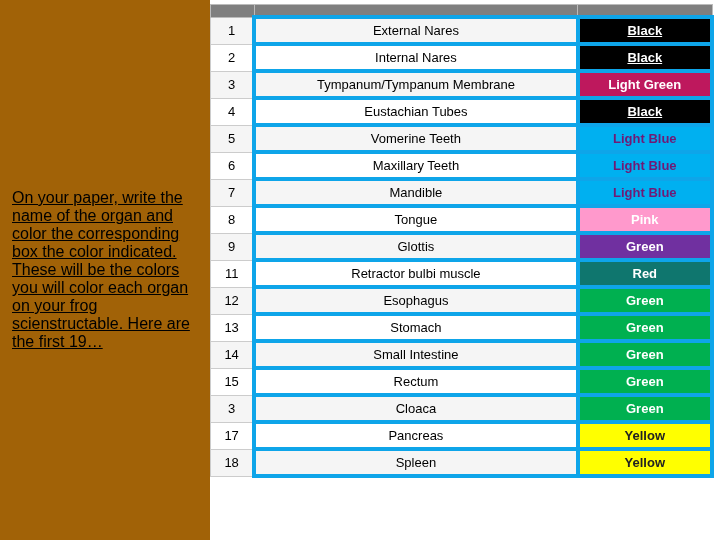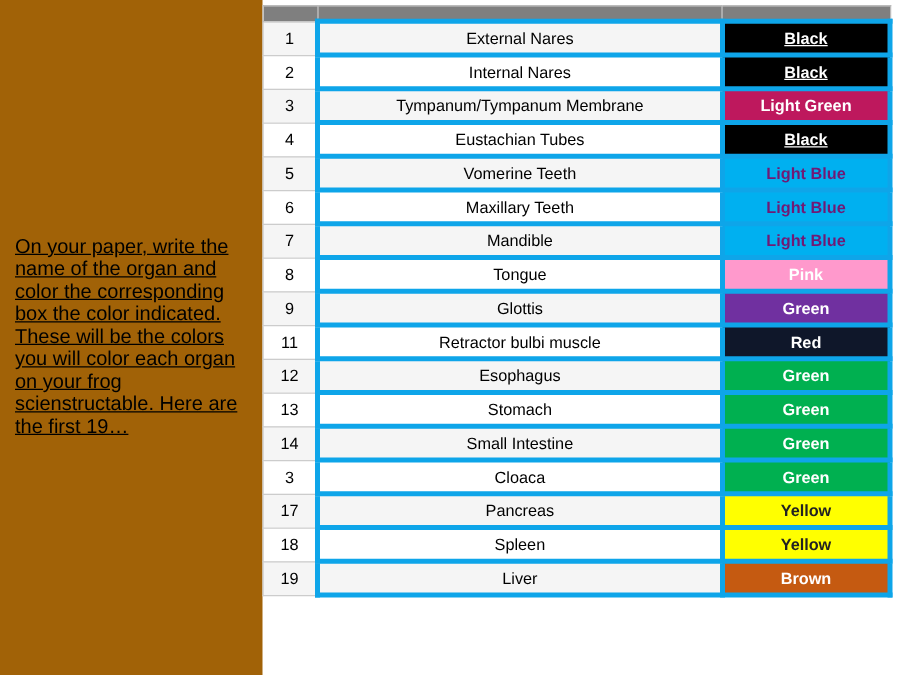--- a/index.html
+++ b/index.html
@@ -54,21 +54,21 @@
     }
     .color-cell {
       font-weight: bold;
       color: #fff;
     }
     .color-black { background: #000000; color: #fff; text-decoration: underline; }
     .color-light-green { background: #be185d; color: #fff; }
     .color-light-blue { background: #00b0f0; color: #701a75; }
     .color-pink { background: #ff99cc; color: #fff; }
     .color-purple { background: #7030a0; color: #fff; }
-    .color-red { background: #0f172a; color: #fff; }
+    .color-red { background: #0f766e; color: #fff; }
     .color-green { background: #00b050; color: #fff; }
     .color-yellow { background: #ffff00; color: #222; text-align: center; }
     .color-brown { background: #c55a11; color: #fff; }
     tbody tr td.num-cell {
       background: #fff;
       border: 1px solid #ccc;
     }
     tbody tr:nth-child(odd) td.num-cell {
       background: #f5f5f5;
     }
@@ -152,34 +152,34 @@
           <td class="num-cell">13</td>
           <td>Stomach</td>
           <td class="color-cell color-green">Green</td>
         </tr>
         <tr>
           <td class="num-cell">14</td>
           <td>Small Intestine</td>
           <td class="color-cell color-green">Green</td>
         </tr>
         <tr>
+          <td class="num-cell">15</td>
+          <td>Rectum</td>
+          <td class="color-cell color-green">Green</td>
+        </tr>
+        <tr>
           <td class="num-cell">3</td>
           <td>Cloaca</td>
           <td class="color-cell color-green">Green</td>
         </tr>
         <tr>
           <td class="num-cell">17</td>
           <td>Pancreas</td>
           <td class="color-cell color-yellow">Yellow</td>
         </tr>
         <tr>
           <td class="num-cell">18</td>
           <td>Spleen</td>
           <td class="color-cell color-yellow">Yellow</td>
         </tr>
-        <tr>
-          <td class="num-cell">19</td>
-          <td>Liver</td>
-          <td class="color-cell color-brown">Brown</td>
-        </tr>
       </tbody>
   </table>
 </div>
 
 </body></html>

